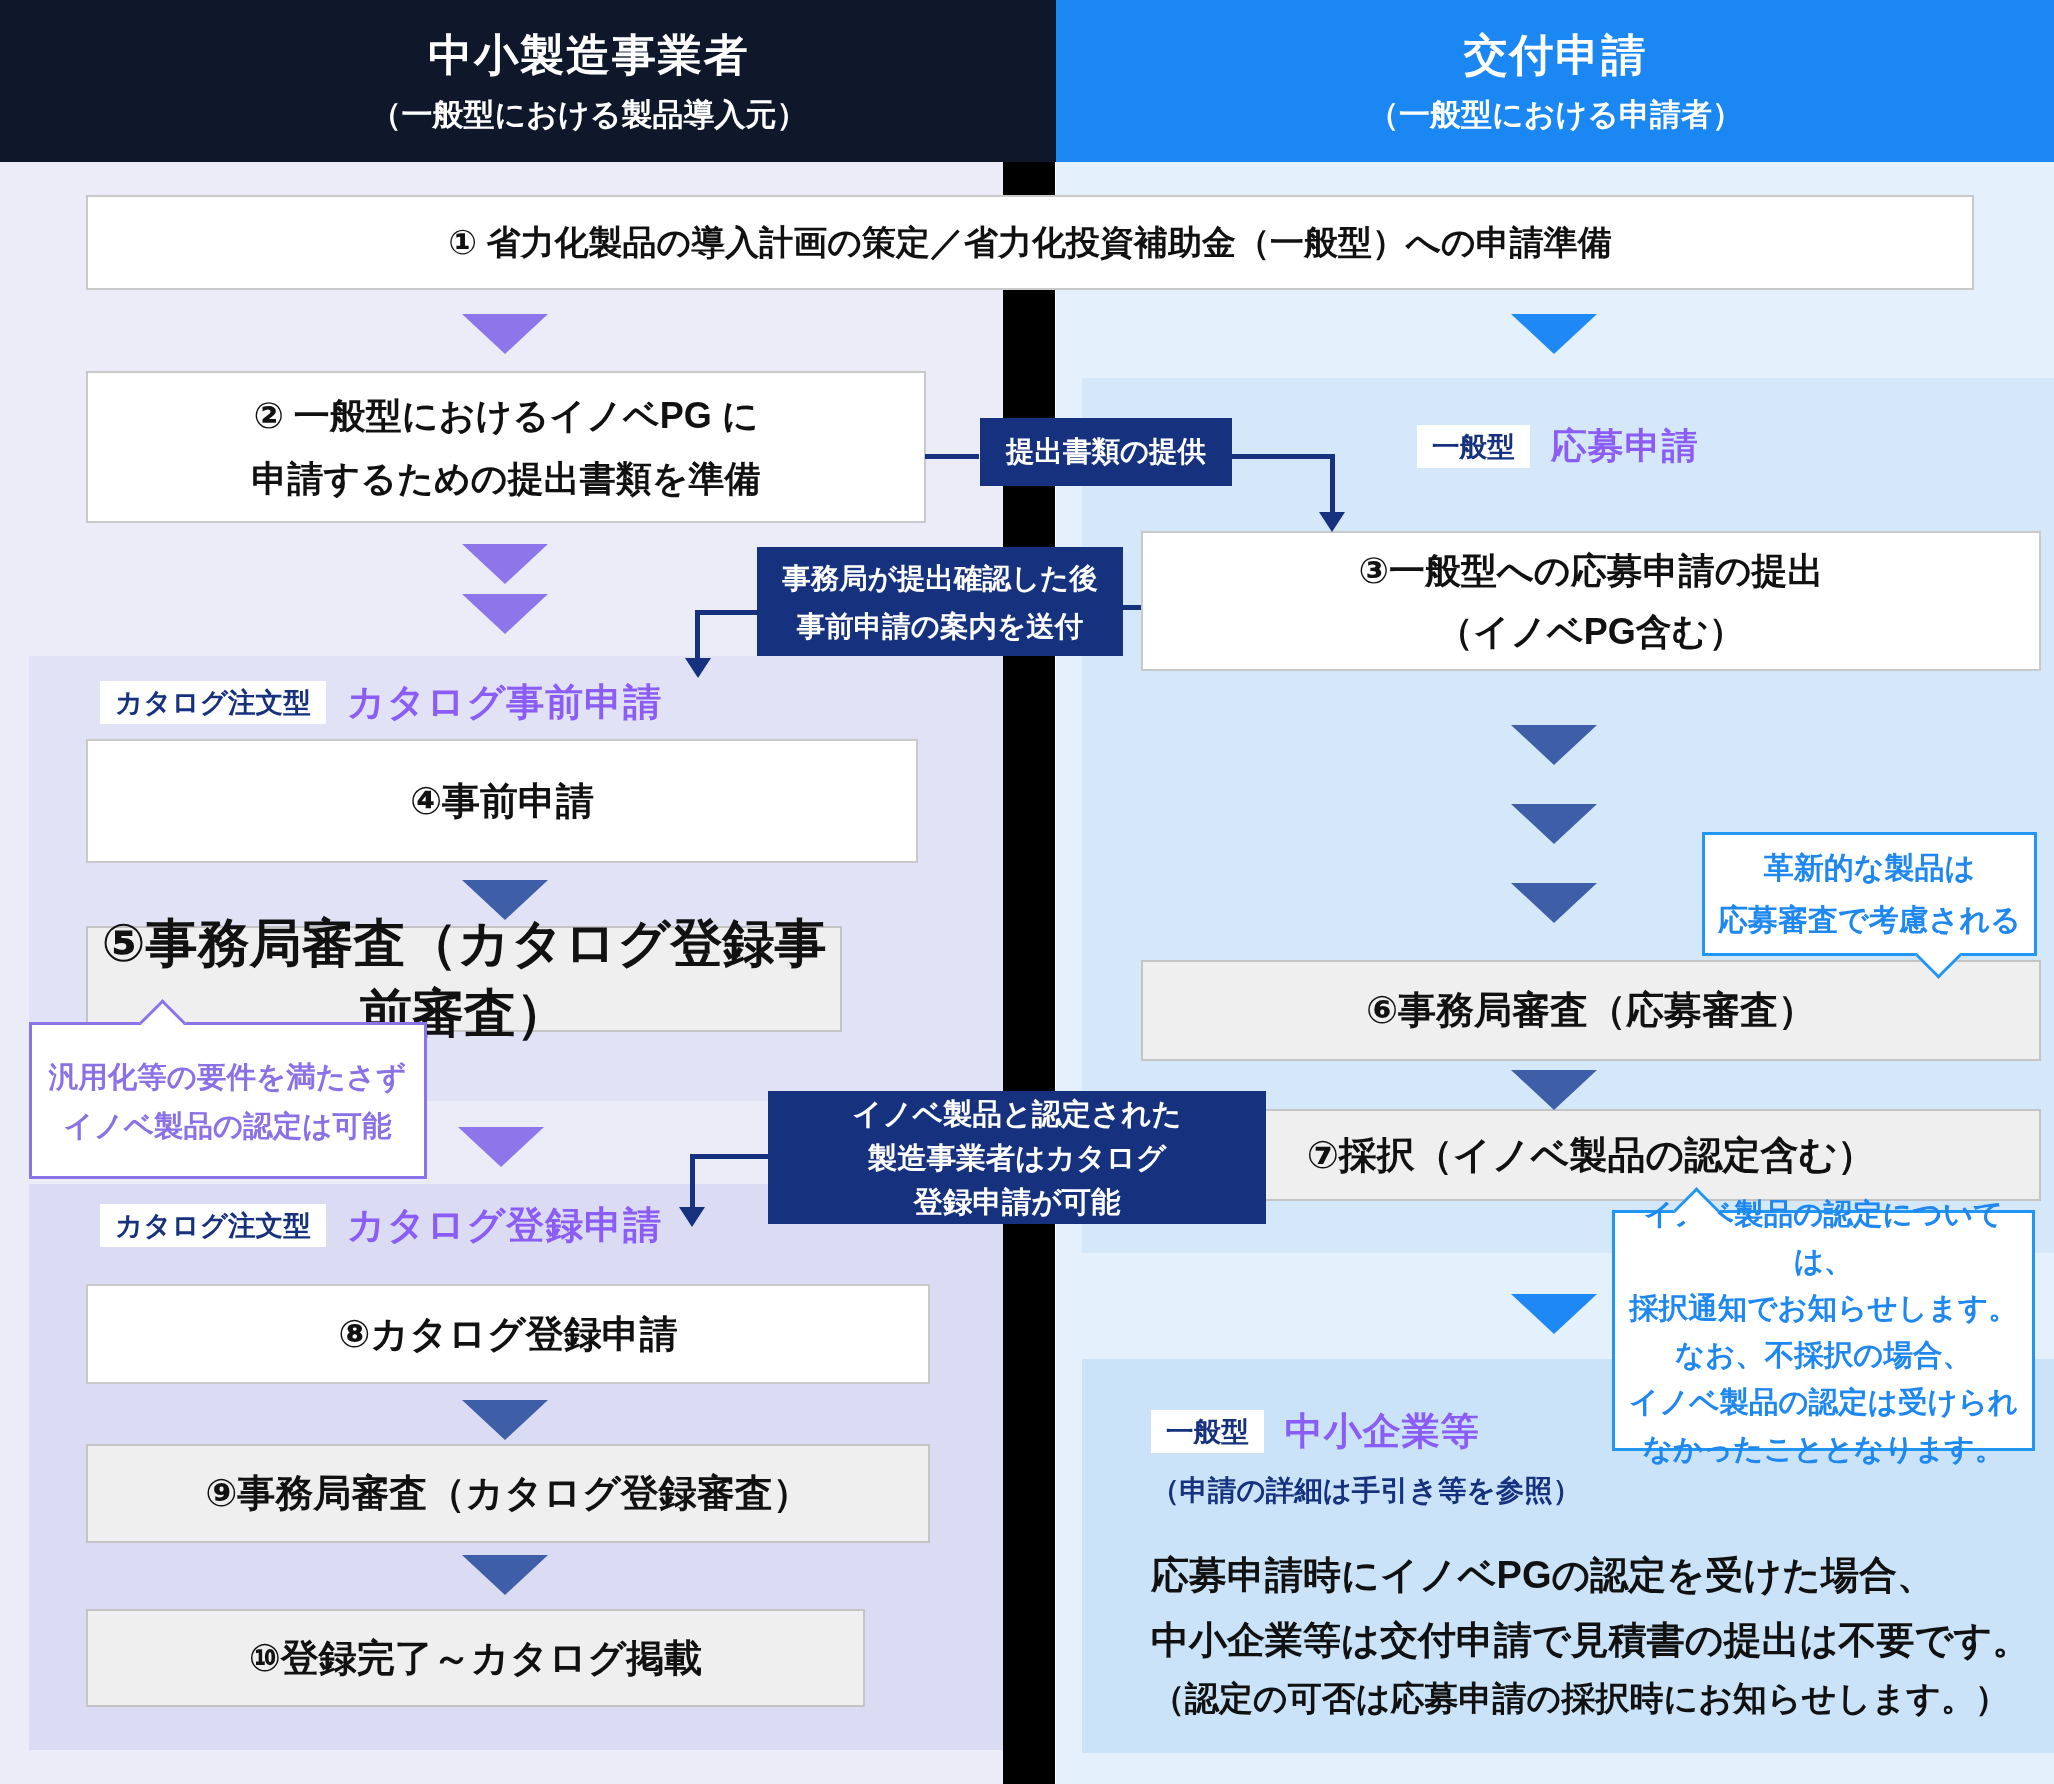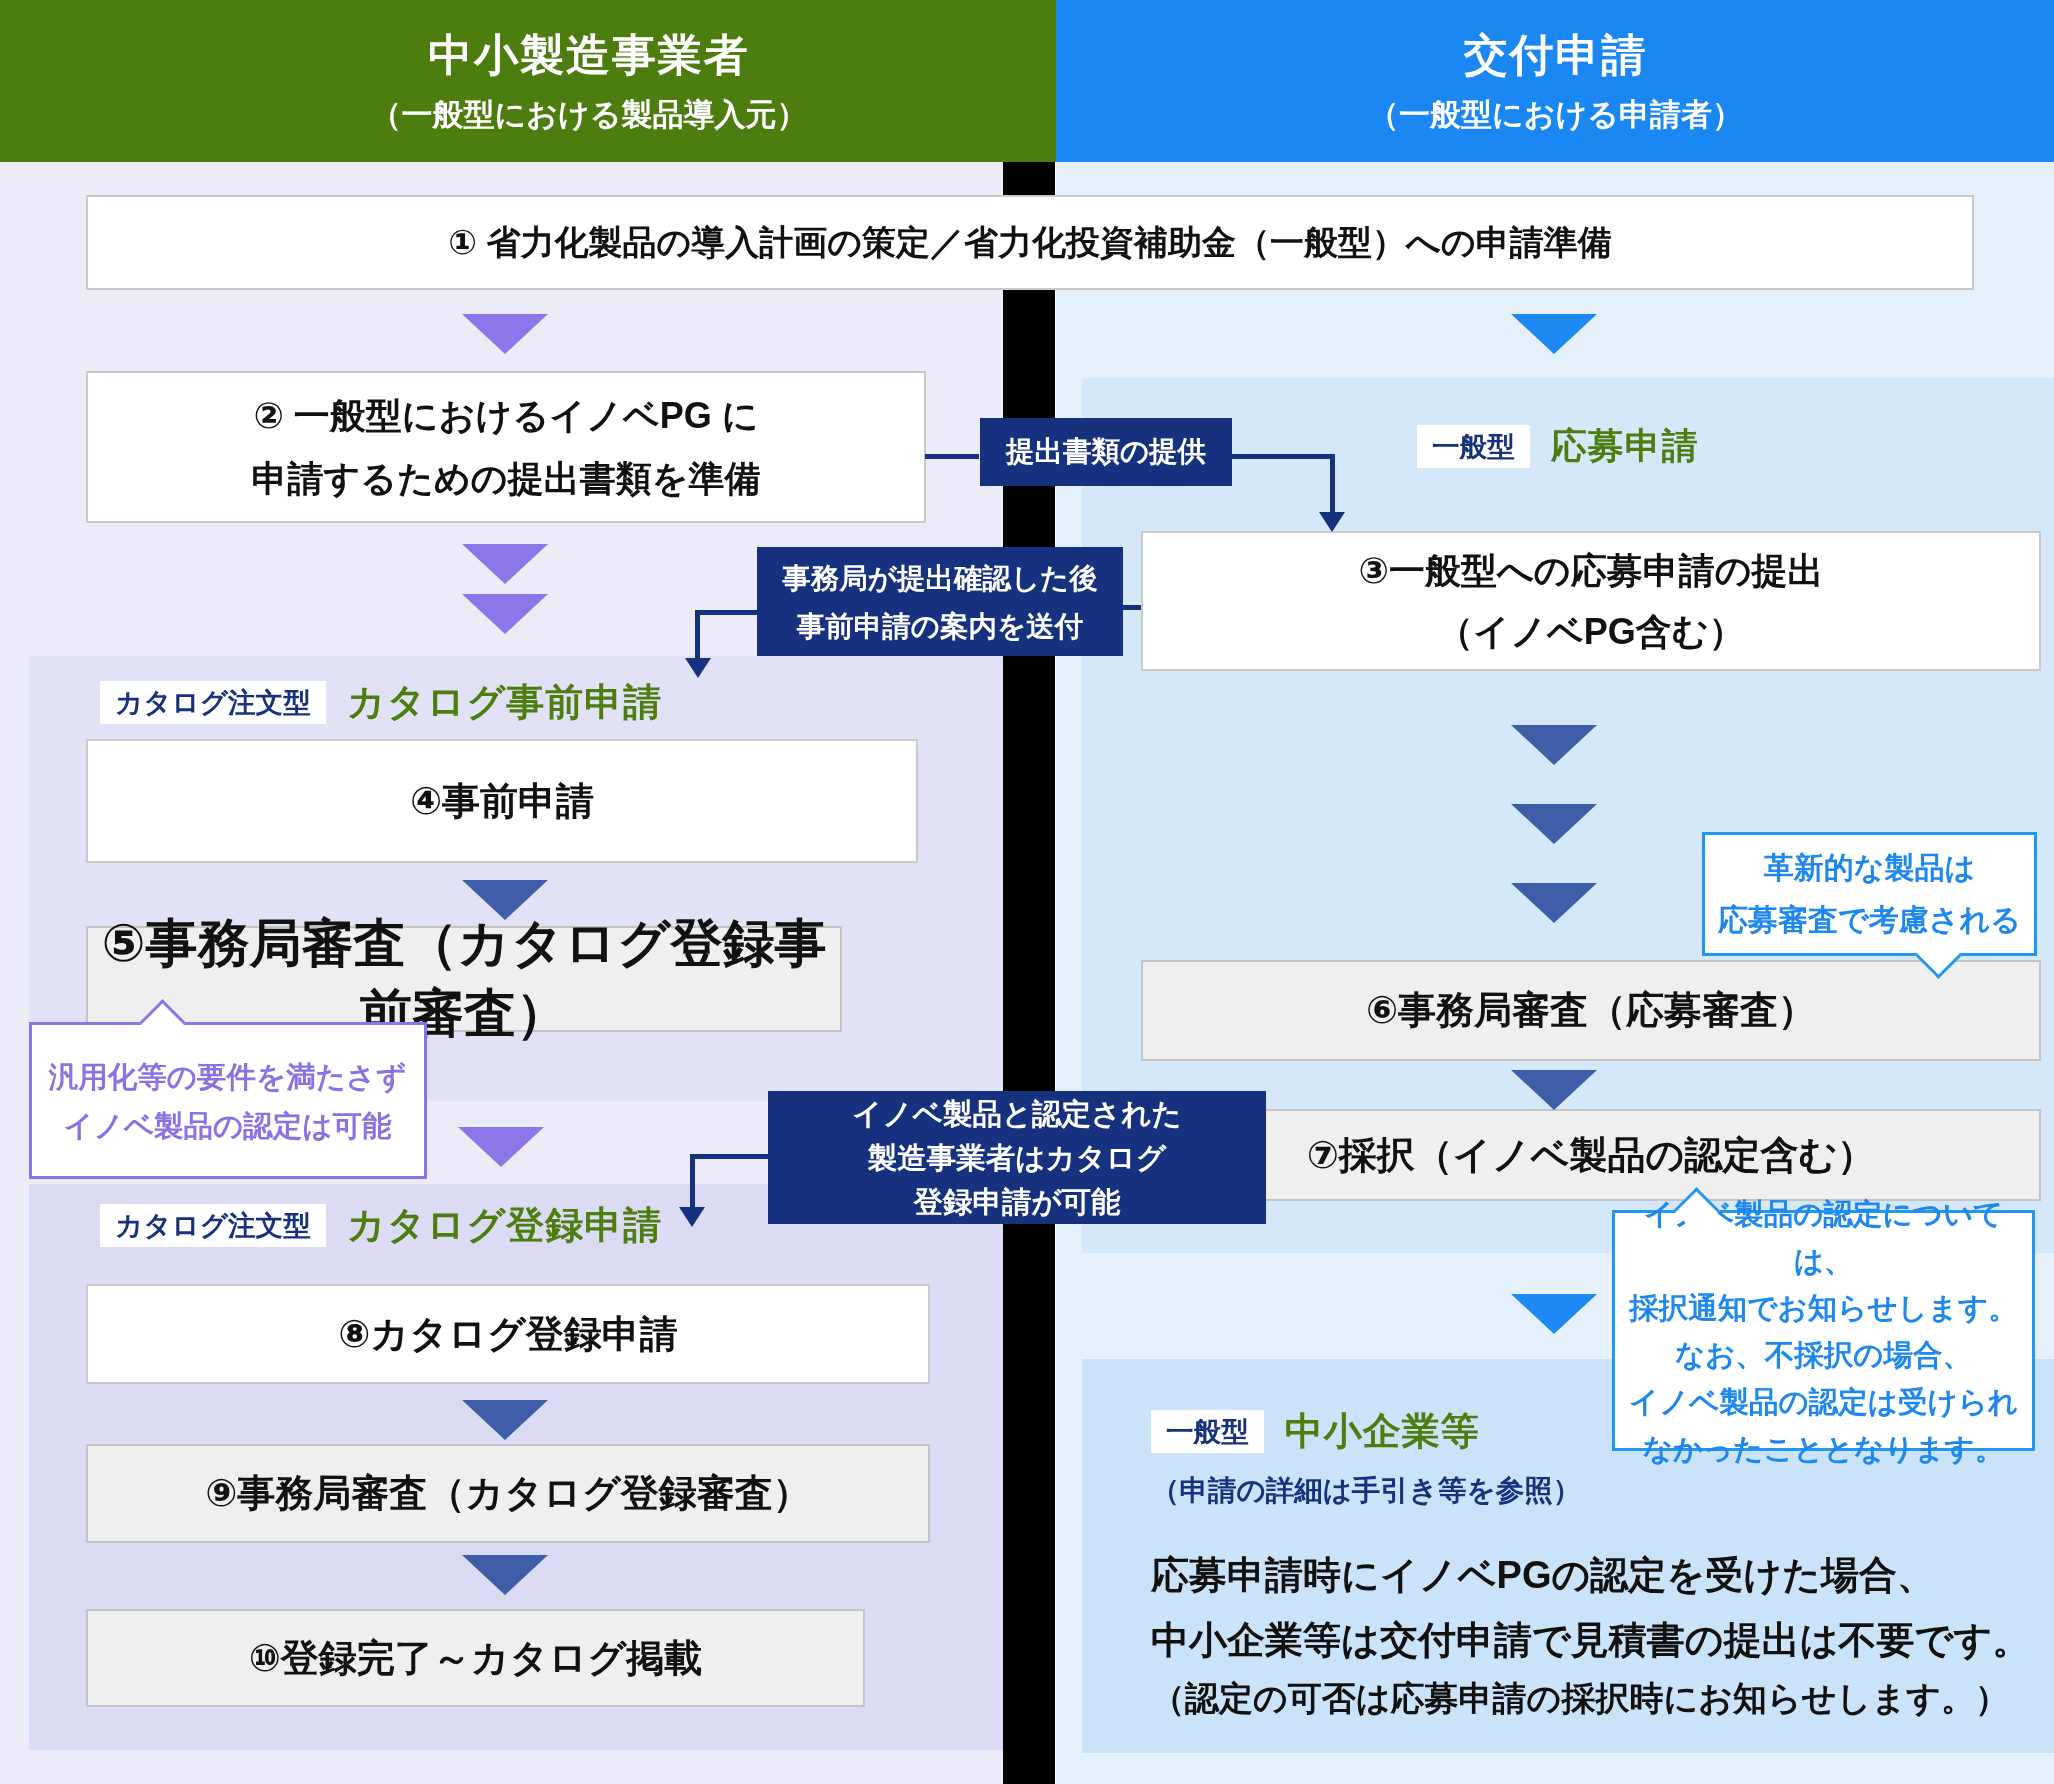--- a/index.html
+++ b/index.html
@@ -12,42 +12,42 @@
   
   .col-base-left{left:0;top:162px;width:1003px;height:1623px;background:#ECECF9;}
   .col-base-right{left:1056px;top:162px;width:999px;height:1623px;background:#E4F1FD;}
   .panelA{left:28.5px;top:656px;width:975px;height:445px;background:#E2E2F6;}
   .panelB{left:28.5px;top:1184px;width:975px;height:566px;background:#DBDBF3;}
   .panelC{left:1082px;top:378px;width:972px;height:875px;background:#D5E8FA;}
   .panelD{left:1082px;top:1359px;width:972px;height:394px;background:#CBE3F8;}
   .divider{left:1003px;top:0;width:52px;height:1784px;background:#000;}
   
   .header{top:0;height:162px;color:#fff;display:flex;flex-direction:column;align-items:center;justify-content:center;gap:9.5px;text-align:center;}
-  .header-left{left:0;width:1178px;background:#4d7c0f;}
+  .header-left{left:0;width:1178px;background:#0f172a;}
   .header-right{left:1056px;width:999px;background:#1B87F2;}
   .header .t{font-size:44px;font-weight:bold;letter-spacing:1.9px;}
   .header .s{font-size:31px;font-weight:bold;}
   
   .box{background:#fff;border:2.9px solid #C9C9C9;display:flex;flex-direction:column;align-items:center;justify-content:center;
        color:#111;font-weight:bold;text-align:center;z-index:1;box-sizing:border-box;}
   .box.gray{background:#EFEFEF;border-color:#C4C4C4;}
   
   .tri{width:0;height:0;border-left:43px solid transparent;border-right:43px solid transparent;z-index:2;}
   .tri.purple{border-top:40px solid #8C76E9;}
   .tri.navy{border-top:40px solid #3E5EA7;}
   .tri.bright{border-top:40px solid #1E88F4;}
   
   .nbox{background:#16317E;color:#ffffff;font-weight:bold;display:flex;flex-direction:column;align-items:center;justify-content:center;
         text-align:center;z-index:4;box-sizing:border-box;}
   .line{background:#16317E;z-index:3;}
   .ah{width:0;height:0;border-left:13.3px solid transparent;border-right:13.3px solid transparent;border-top:20px solid #16317E;z-index:3;}
   
   .sec{display:flex;align-items:center;gap:21px;z-index:2;}
   .badge{background:#fff;color:#16317E;font-weight:bold;font-size:27.6px;padding:7.6px 15px;line-height:1;display:inline-block;}
-  .sec .lbl{color:#4d7c0f;font-weight:bold;font-size:38px;letter-spacing:1px;}
+  .sec .lbl{color:#8b5cf6;font-weight:bold;font-size:38px;letter-spacing:1px;}
   .sec .lbl.sm{font-size:36px;}
   
   .bubble{background:#fff;display:flex;flex-direction:column;align-items:center;justify-content:center;text-align:center;
           font-weight:bold;z-index:5;box-sizing:border-box;}
   .bubble .tail{position:absolute;width:30px;height:30px;background:#fff;transform:rotate(45deg);}
   .bubble.pu{border:3.8px solid #8B74E8;color:#8A71E6;}
   .bubble.pu .tail{top:-19px;border-top:3.8px solid #8B74E8;border-left:3.8px solid #8B74E8;}
   .bubble.bl{border:3.8px solid #2196F3;color:#1E88F0;}
   .bubble.bl .tail-down{bottom:-19px;border-bottom:3.8px solid #2196F3;border-right:3.8px solid #2196F3;position:absolute;width:30px;height:30px;background:#fff;transform:rotate(45deg);}
   .bubble.bl .tail-up{top:-19px;border-top:3.8px solid #2196F3;border-left:3.8px solid #2196F3;position:absolute;width:30px;height:30px;background:#fff;transform:rotate(45deg);}

